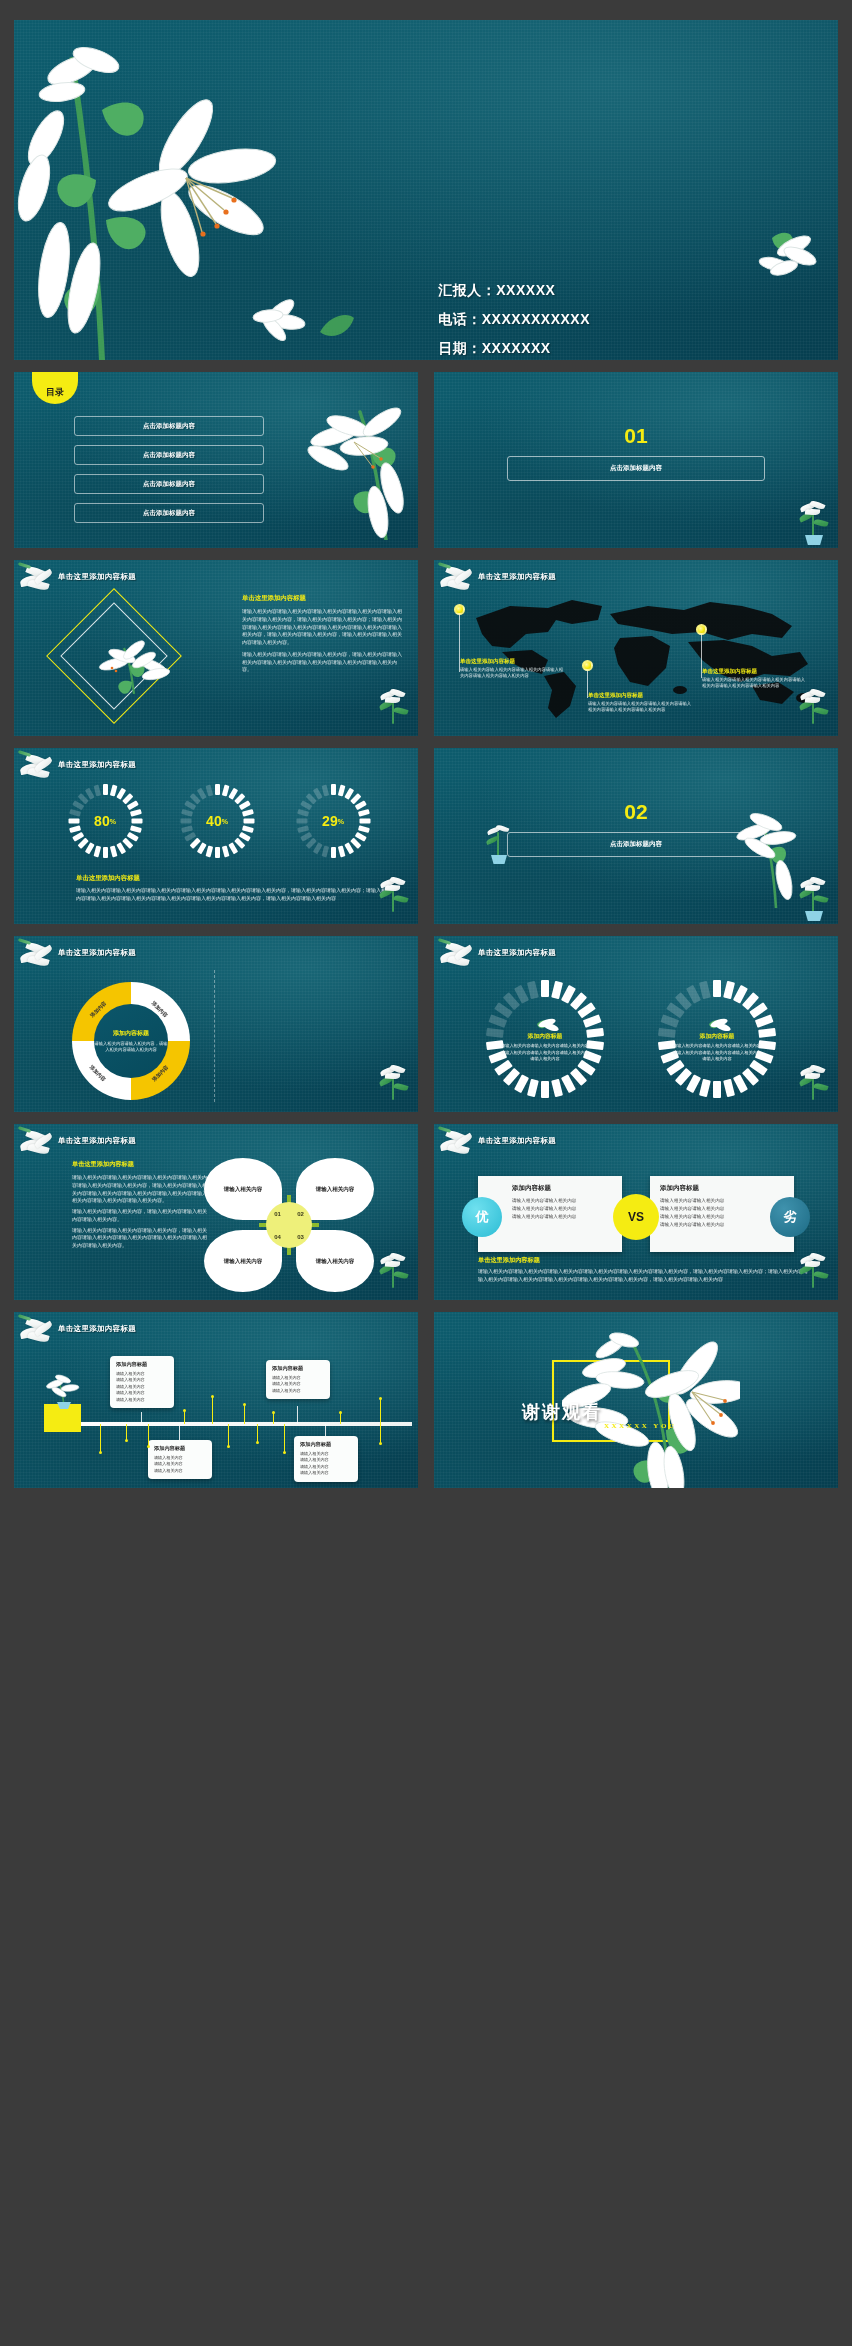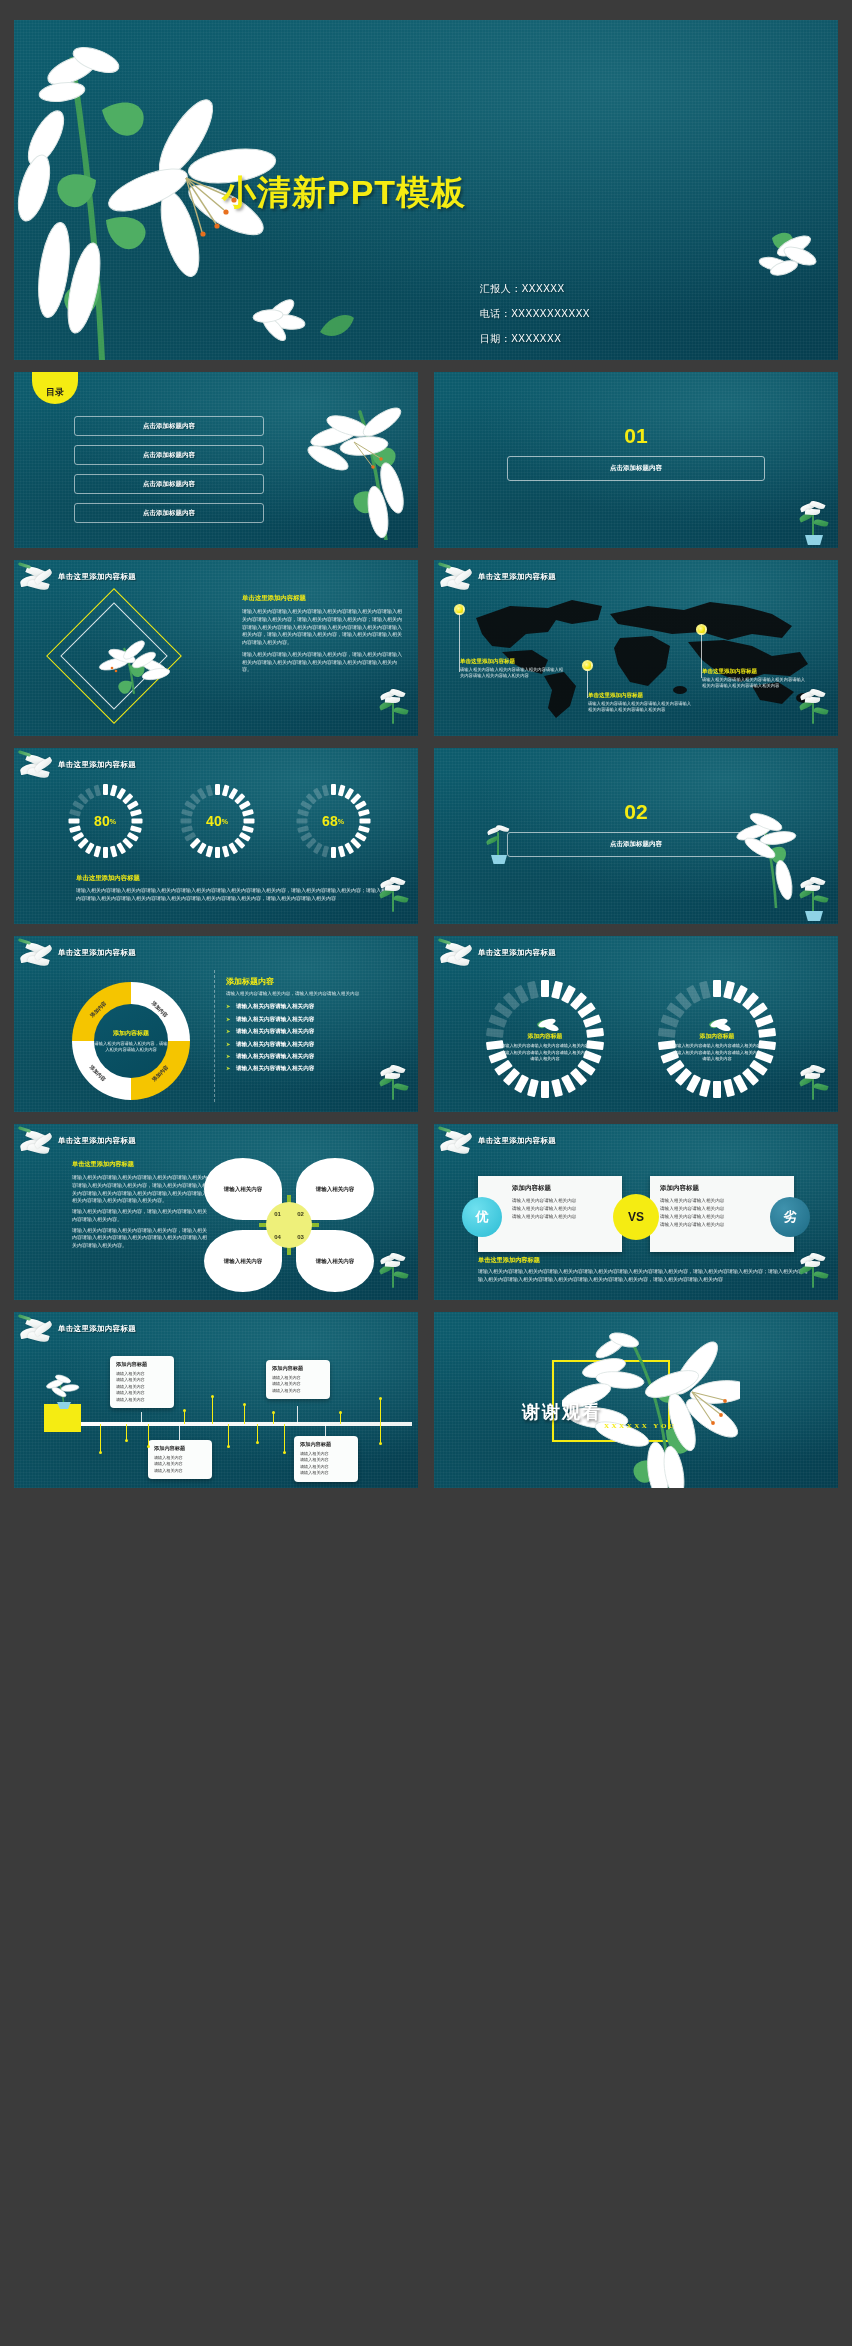--- a/index.html
+++ b/index.html
@@ -30,22 +30,22 @@
   .slide > * { position:relative; z-index:2; }
 
   
   .hero { width:824px; height:340px; }
   .hero-title{
     position:absolute; left:208px; top:150px; z-index:4;
     font-size:34px; font-weight:bold; color:#f5ec12;
     letter-spacing:1px; text-shadow:2px 2px 3px rgba(0,0,0,.35);
   }
   .hero-meta{ position:absolute; right:248px; top:262px; z-index:4; text-align:left; }
-  .hero-meta div{ font-size:10px; color:#ffffff; margin-bottom:11px; letter-spacing:.5px;
-                  font-weight:normal; text-shadow:1px 1px 2px rgba(0,0,0,.4); white-space:nowrap;}
+  .hero-meta div{ font-size:14px; color:#ffffff; margin-bottom:11px; letter-spacing:.5px;
+                  font-weight:bold; text-shadow:1px 1px 2px rgba(0,0,0,.4); white-space:nowrap;}
 
   
   .grid{ display:grid; grid-template-columns:repeat(2,404px); gap:12px 16px; margin-top:12px; }
   .sm{ width:404px; height:176px; font-size:6px; }
 
   
   .hdr{ position:absolute; left:44px; top:12px; font-size:7.5px; font-weight:bold; color:#fff;
         letter-spacing:.3px; text-shadow:1px 1px 1px rgba(0,0,0,.4); }
   .yellow-h{ color:#f5ec12; font-weight:bold; }
   .body-txt{ color:#e6eef0; line-height:1.55; font-size:5px; }
@@ -266,21 +266,20 @@
         <ellipse cx="30" cy="18" rx="17" ry="7" transform="rotate(-40 30 18)"></ellipse>
         <ellipse cx="38" cy="28" rx="17" ry="7" transform="rotate(8 38 28)"></ellipse>
         <ellipse cx="24" cy="34" rx="16" ry="6" transform="rotate(48 24 34)"></ellipse>
         <ellipse cx="18" cy="22" rx="15" ry="6" transform="rotate(-6 18 22)"></ellipse>
       </g>
     </svg>
     <svg class="lily" style="left:300px;bottom:18px;width:44px;height:34px;" viewBox="0 0 44 34">
       <path d="M6 24 C 16 6 34 4 40 10 C 34 28 16 32 6 24Z" fill="#3f9b57"></path>
     </svg>
 
-    <div class="hero-title">小清新PPT模板</div>
 
     <div class="hero-meta">
       <div>汇报人：XXXXXX</div>
       <div>电话：XXXXXXXXXXX</div>
       <div>日期：XXXXXXX</div>
     </div>
   </div>
 
   <div class="grid">
 
@@ -523,21 +522,21 @@
           <div class="tick" style="transform: rotate(120deg); background: rgb(255, 255, 255);"></div>
           <div class="tick" style="transform: rotate(105deg); background: rgb(255, 255, 255);"></div>
           <div class="tick" style="transform: rotate(90deg); background: rgb(255, 255, 255);"></div>
           <div class="tick" style="transform: rotate(75deg); background: rgb(255, 255, 255);"></div>
           <div class="tick" style="transform: rotate(60deg); background: rgb(255, 255, 255);"></div>
           <div class="tick" style="transform: rotate(45deg); background: rgb(255, 255, 255);"></div>
           <div class="tick" style="transform: rotate(30deg); background: rgb(255, 255, 255);"></div>
           <div class="tick" style="transform: rotate(15deg); background: rgb(255, 255, 255);"></div>
           <div class="tick" style="transform: rotate(0deg); background: rgb(255, 255, 255);"></div>
         <div class="val">
-            <span>68</span>
+            <span>29</span>
             <sub>%</sub>
           </div>
       </div>
 
       <div style="position:absolute;left:62px;top:126px;right:26px;">
         <div class="yellow-h" style="font-size:6.4px;margin-bottom:4px;">单击这里添加内容标题</div>
         <div class="body-txt">请输入相关内容请输入相关内容请输入相关内容请输入相关内容请输入相关内容请输入相关内容，请输入相关内容请输入相关内容；请输入相关内容请输入相关内容请输入相关内容请输入相关内容请输入相关内容请输入相关内容，请输入相关内容请输入相关内容</div>
       </div>
       <div class="lily lily-br">
         <div class="stem s"></div>
@@ -597,32 +596,20 @@
       <div class="donut-lbl" style="left:74px;top:70px;transform:rotate(-45deg);">添加内容</div>
       <div class="donut-lbl" style="left:136px;top:70px;transform:rotate(45deg);">添加内容</div>
       <div class="donut-lbl" style="left:74px;top:134px;transform:rotate(45deg);">添加内容</div>
       <div class="donut-lbl" style="left:136px;top:134px;transform:rotate(-45deg);">添加内容</div>
       <div class="donut-core" style="left:117px;top:105px;">
         <div class="t">添加内容标题</div>
         <div class="d">请输入相关内容请输入相关内容，请输入相关内容请输入相关内容</div>
       </div>
 
       <div class="vdash"></div>
-      <div class="bullets">
-        <div class="bt">添加标题内容</div>
-        <div class="bd">请输入相关内容请输入相关内容，请输入相关内容请输入相关内容</div>
-        <ul>
-          <li>请输入相关内容请输入相关内容</li>
-          <li>请输入相关内容请输入相关内容</li>
-          <li>请输入相关内容请输入相关内容</li>
-          <li>请输入相关内容请输入相关内容</li>
-          <li>请输入相关内容请输入相关内容</li>
-          <li>请输入相关内容请输入相关内容</li>
-        </ul>
-      </div>
       <div class="lily lily-br">
         <div class="stem s"></div>
           <div class="leaf l1"></div>
           <div class="leaf l2"></div>
         <div class="petal f1"></div>
           <div class="petal f2"></div>
           <div class="petal f3"></div>
       </div>
     </div>
 

